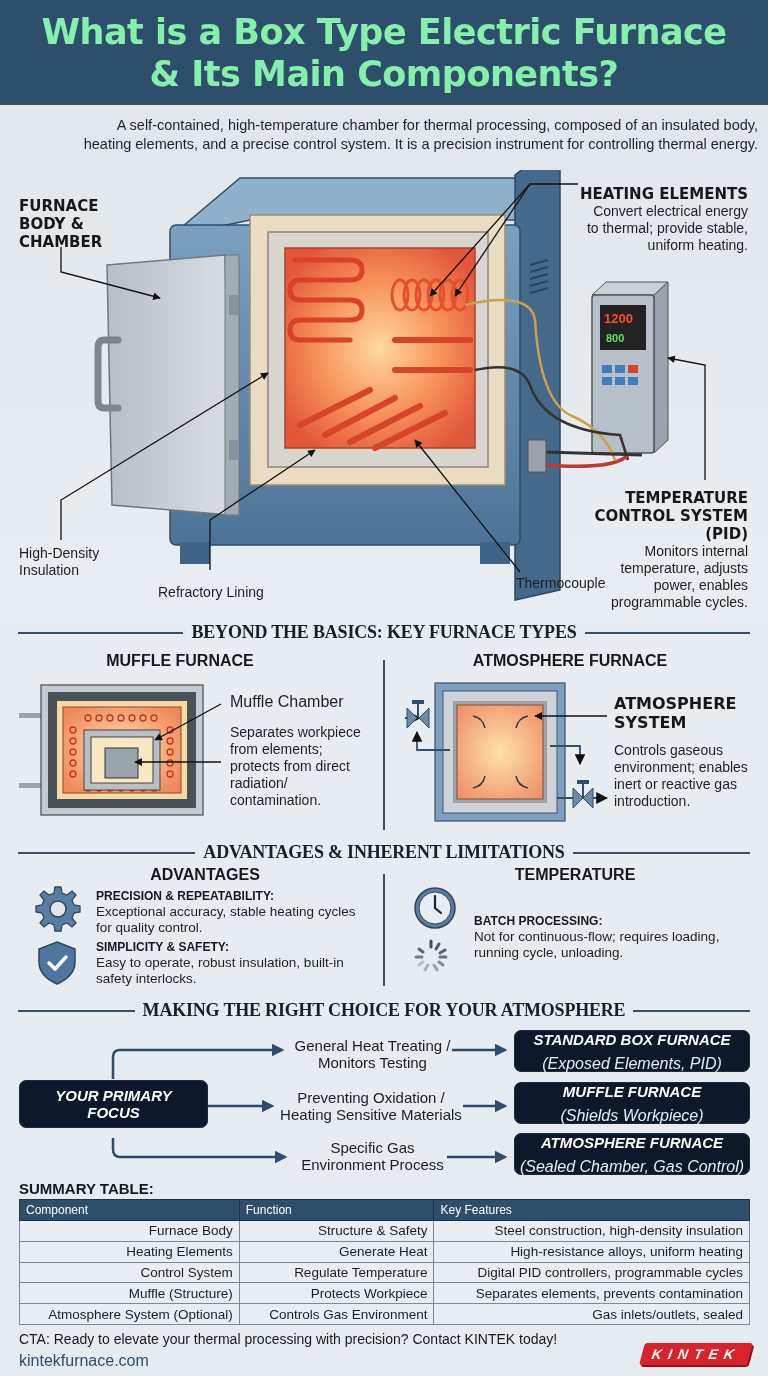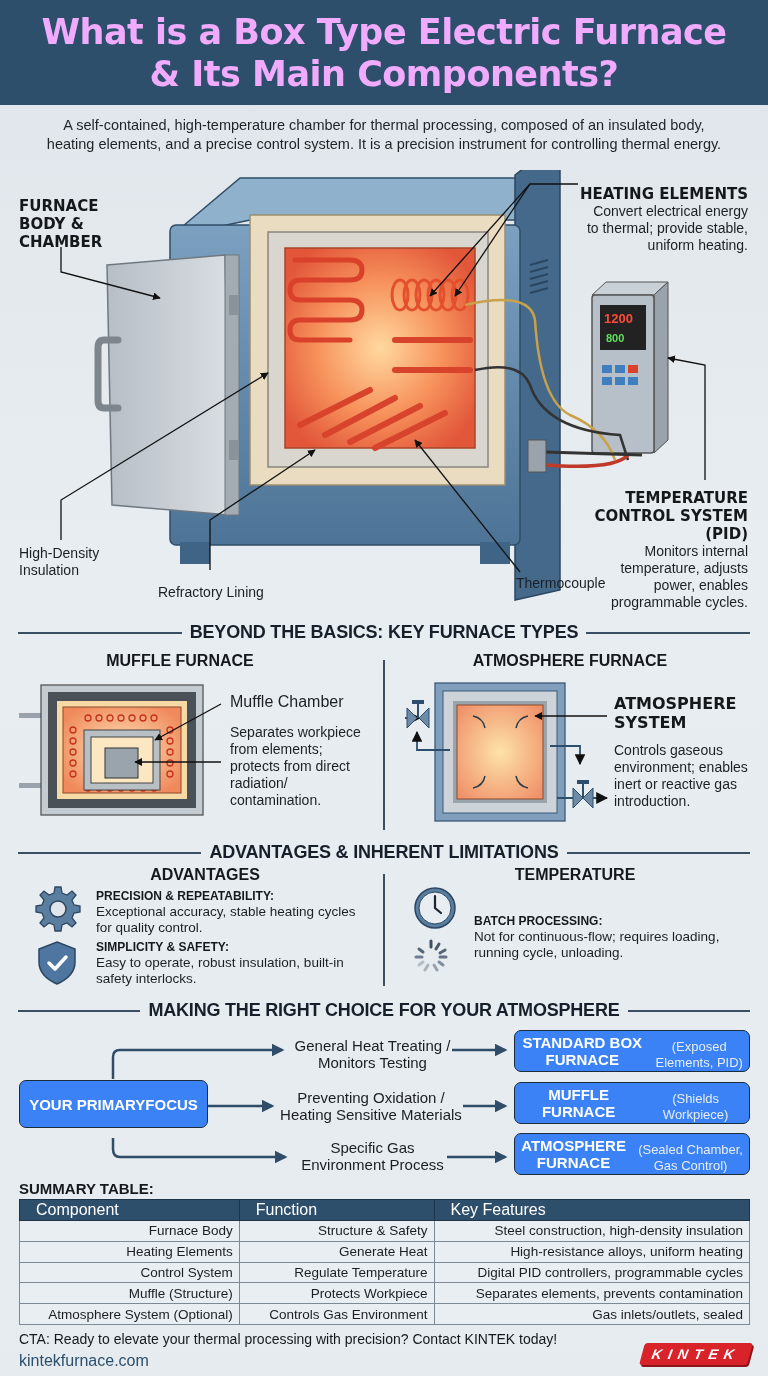--- a/index.html
+++ b/index.html
@@ -9,63 +9,64 @@
     font-family: "Liberation Sans", sans-serif;
     color: #1a1d21;
     position: relative;
   }
   .header {
     position: absolute; left: 0; top: 0; width: 768px; height: 105px;
     background: #2e4f6b;
     display: flex; flex-direction: column; align-items: center; justify-content: center;
   }
   .header .line {
-    color: #f0abfc; font-weight: bold; font-size: 35px; line-height: 42px;
+    color: #86efac; font-weight: bold; font-size: 35px; line-height: 42px;
     font-family: "DejaVu Sans", sans-serif; letter-spacing: -0.5px;
   }
   .intro {
     position: absolute; left: 10px; top: 116px; width: 748px;
-    text-align: center; font-size: 14.5px; line-height: 19px; color: #1e2328;
+    text-align: right; font-size: 14.5px; line-height: 19px; color: #1e2328;
     font-family: "Liberation Sans Narrow", "Liberation Sans", sans-serif;
   }
   .abs { position: absolute; }
   .lbl-bold { font-weight: bold; font-size: 15px; line-height: 18px; font-family: "DejaVu Sans", sans-serif; color: #15181b; }
   .lbl { font-size: 14px; line-height: 17px; color: #1c2024; }
   .right { text-align: right; }
   svg text { font-family: "Liberation Sans", sans-serif; }
 
   .section-title {
-    position: absolute; left: 18px; width: 732px; display: flex; align-items: center; gap: 8px;
+    position: absolute; left: 18px; width: 732px; display: flex; align-items: center; gap: 8px; font-family: Liberation Serif, serif;
   }
   .section-title .rule { flex: 1; height: 2px; background: #3a4f63; }
   .section-title .txt { font-weight: bold; font-size: 18px; color: #17202a; white-space: nowrap; letter-spacing: -0.2px; }
 
   .subhead { position: absolute; font-weight: bold; font-size: 16px; color: #15181c; text-align: center; }
   .vdivider { position: absolute; width: 1.5px; background: #3e4e5e; }
 
   .adv-title { font-weight: bold; font-size: 12px; line-height: 16px; color: #15191d; }
   .adv-desc { font-size: 13.5px; line-height: 16px; color: #1c2024; }
 
   .flow-box {
-    position: absolute; background: #3b82f6; color: #ffffff; border: 1.5px solid #1b2d3d;
-    border-radius: 7px; display: flex; flex-direction: row; align-items: center; justify-content: center;
+    position: absolute; background: #0f172a; color: #ffffff; border: 1.5px solid #1b2d3d;
+    border-radius: 7px; display: flex; flex-direction: column; align-items: center; justify-content: center;
     text-align: center;
+    font-style: italic;
   }
   .flow-box .t { font-weight: bold; font-size: 15px; line-height: 17px; }
-  .flow-box .s { font-size: 13px; line-height: 16px; color: #e6edf3; margin-top: 8px; }
+  .flow-box .s { font-size: 16px; line-height: 16px; color: #e6edf3; margin-top: 8px; }
   .flow-label { position: absolute; text-align: center; font-size: 15px; line-height: 17px; color: #1a1e22; }
 
   .table-title { position: absolute; left: 19px; top: 1180px; font-weight: bold; font-size: 15px; color: #15191d; }
   table.summary {
     position: absolute; left: 19px; top: 1199px; width: 731px; border-collapse: collapse;
     font-size: 13.5px; color: #1b1f23; background: #e9eef2;
   }
   table.summary th {
     background: #2e4f6b; color: #fff; text-align: left; font-weight: normal;
-    padding: 0 16px; height: 21px; border: 1px solid #1f3347; font-size: 16px;
+    padding: 0 6px; height: 21px; border: 1px solid #1f3347; font-size: 12px;
   }
   table.summary td { padding: 0 6px; height: 20.8px; border: 1px solid #7d8a96; text-align: right; }
   .cta { position: absolute; left: 19px; top: 1331px; font-size: 14px; color: #15191d; }
   .site { position: absolute; left: 19px; top: 1352px; font-size: 16px; color: #2d4f6d; }
   .logo {
     position: absolute; left: 642px; top: 1343px; width: 108px; height: 22px;
     background: #d8232a; transform: skewX(-15deg); border-radius: 3px;
     box-shadow: 2px 2px 0 #8f1418;
     display: flex; align-items: center; justify-content: center;
   }

